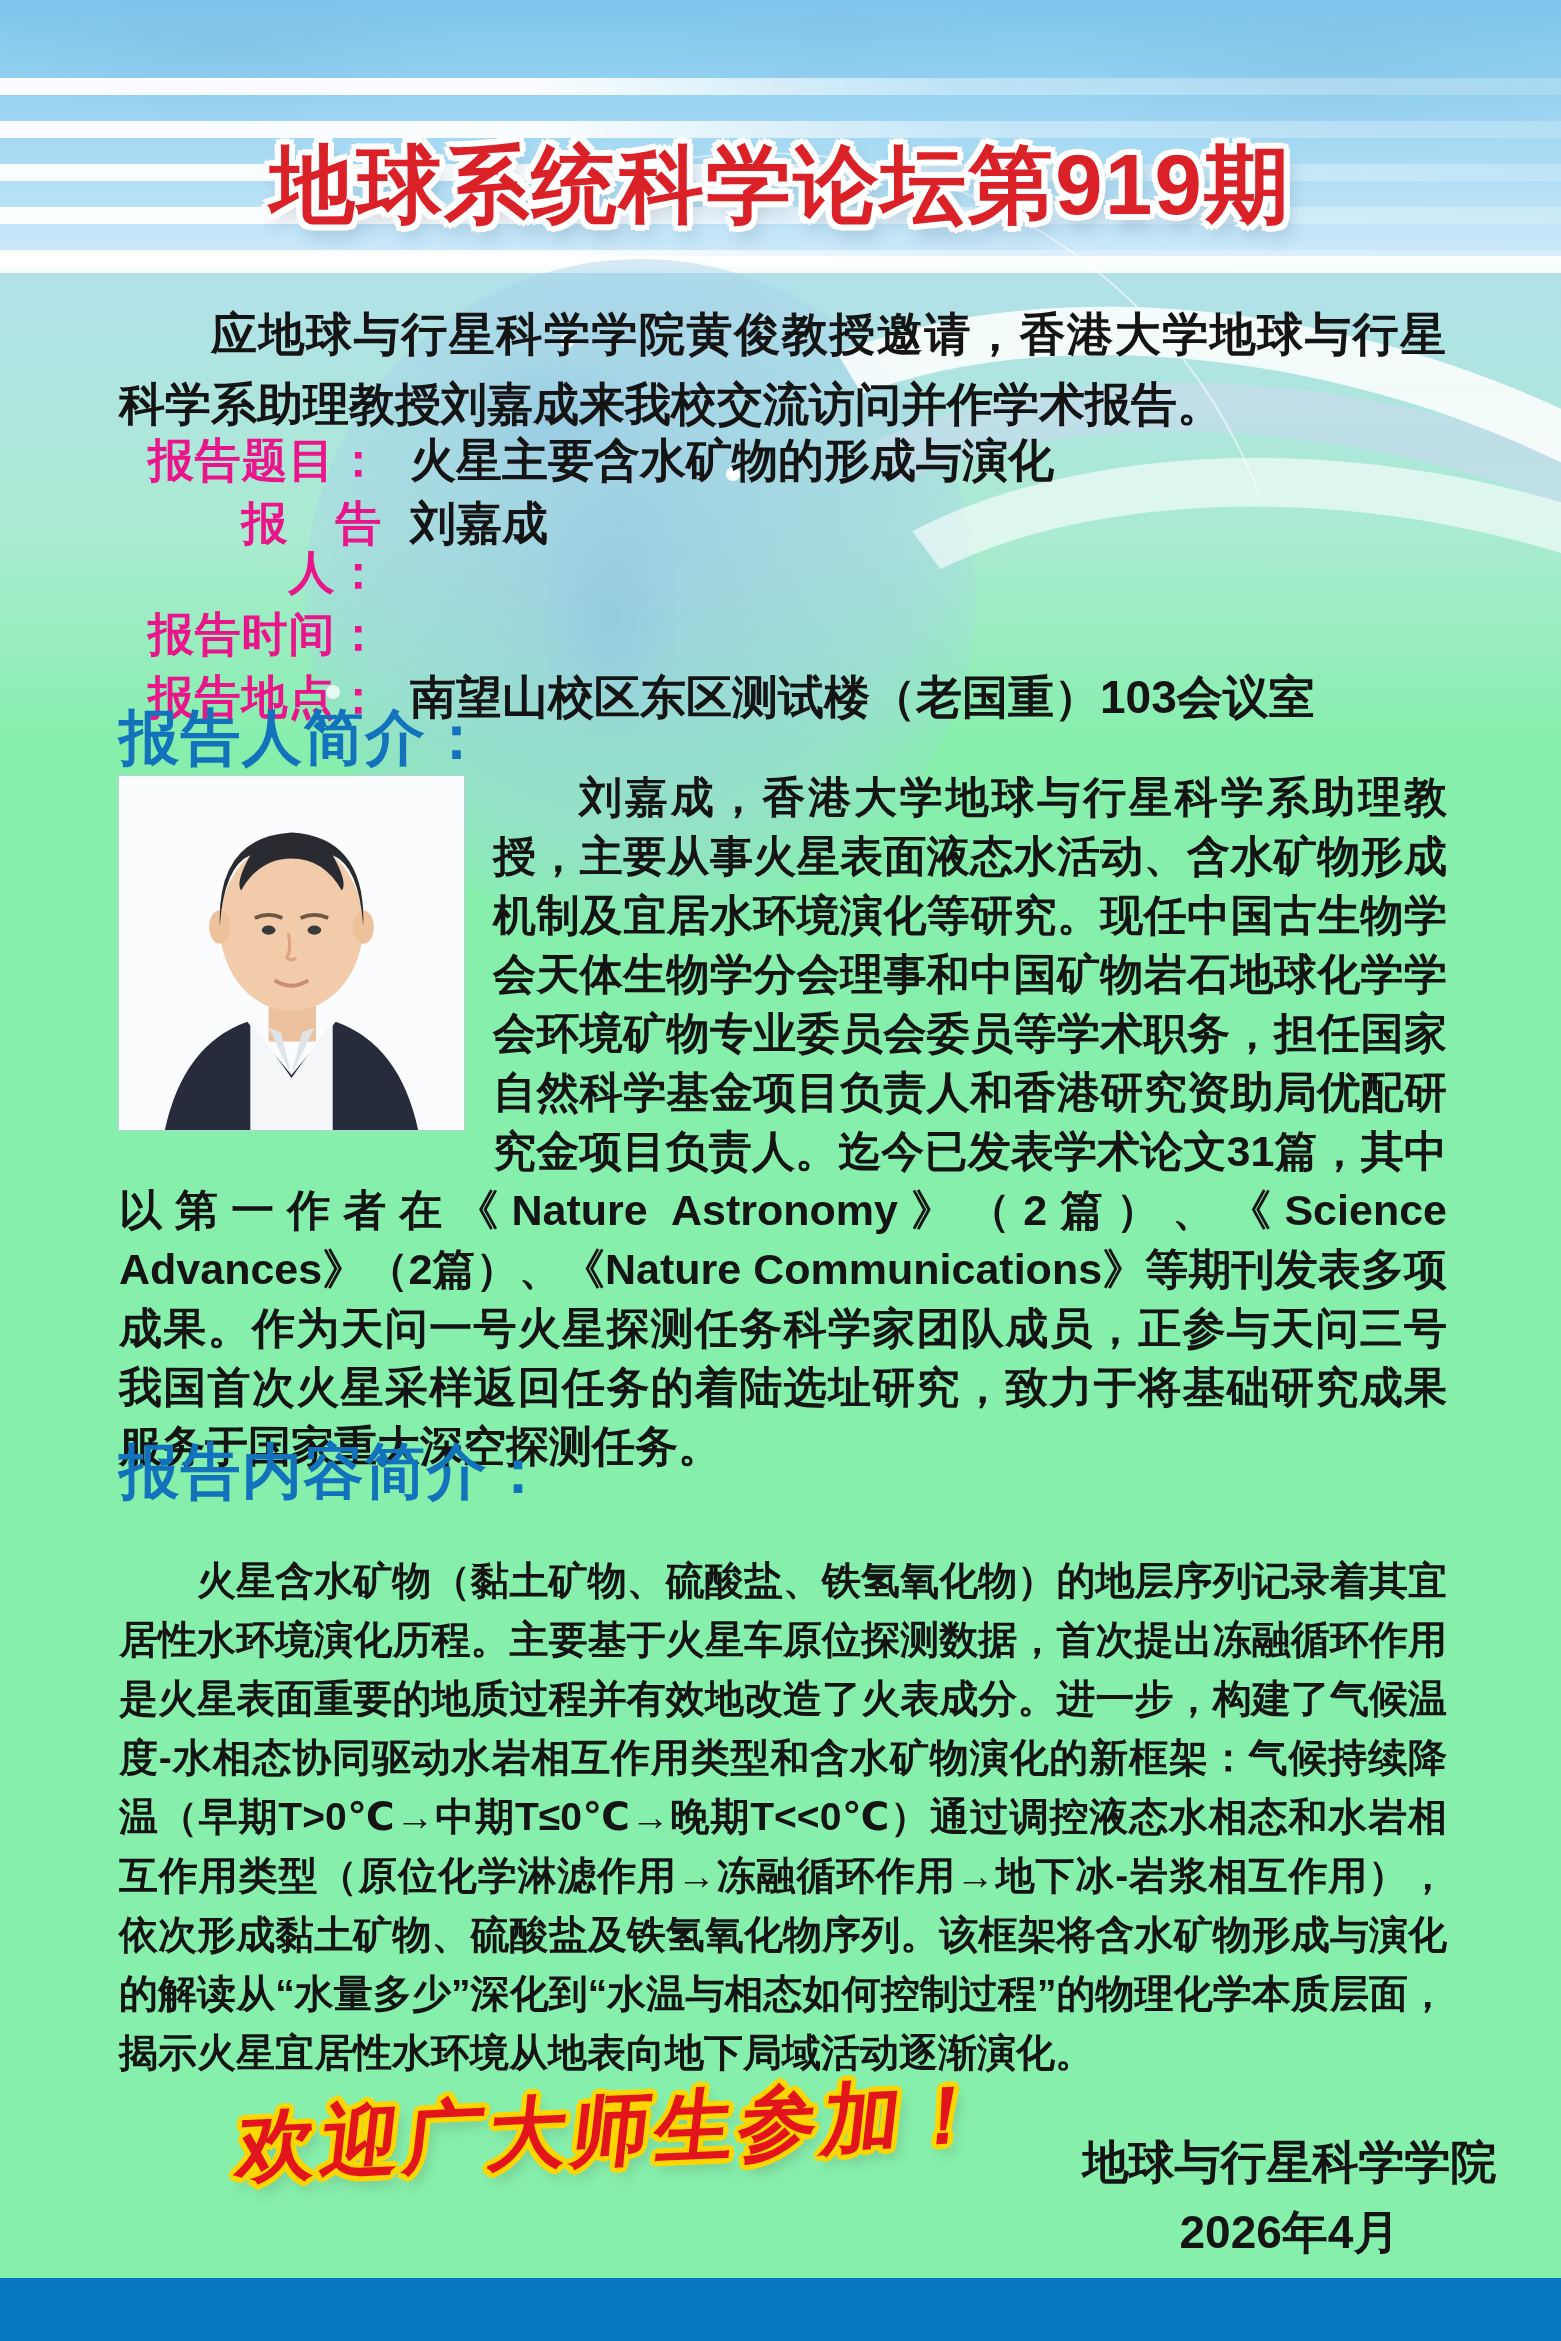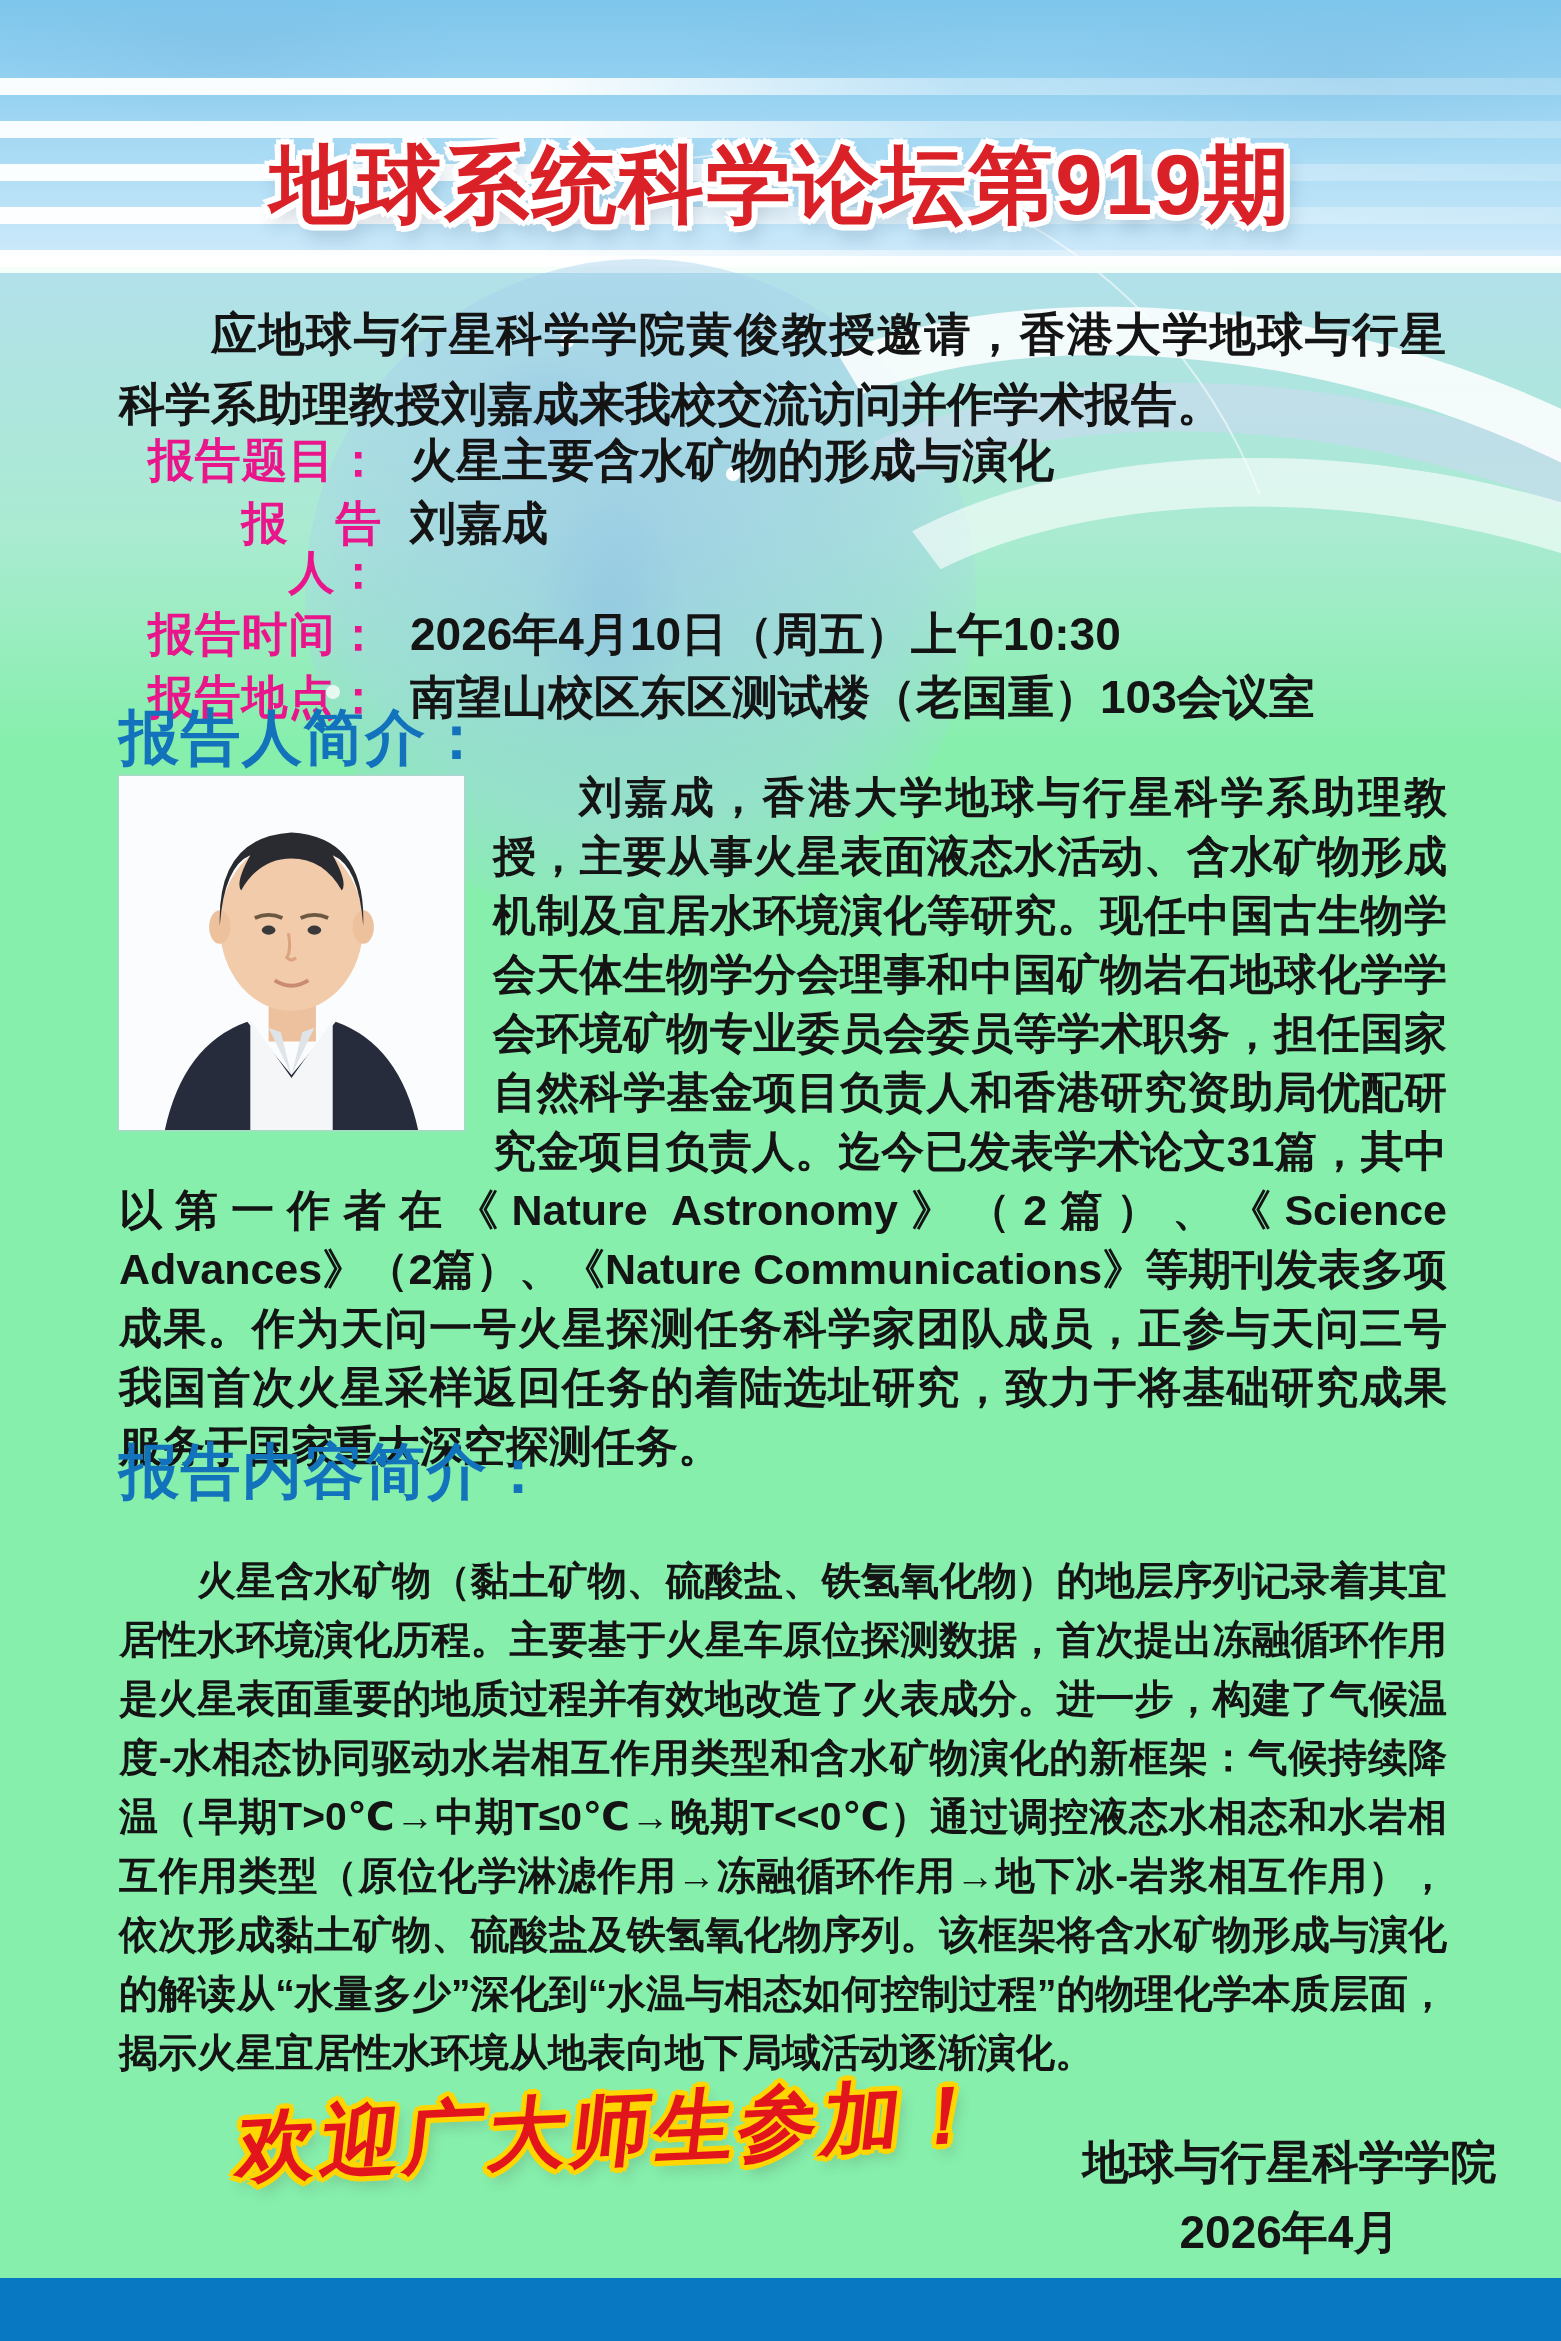--- a/index.html
+++ b/index.html
@@ -163,21 +163,20 @@
     <div class="drow">
       <span class="dlbl" style="color: rgb(233, 22, 139);">报告题目：</span>
       <span class="dval">火星主要含水矿物的形成与演化</span>
     </div>
     <div class="drow">
       <span class="dlbl" style="color: rgb(233, 22, 139);">报　告　人：</span>
       <span class="dval">刘嘉成</span>
     </div>
     <div class="drow">
       <span class="dlbl" style="color: rgb(233, 22, 139);">报告时间：</span>
-      <span class="dval">2026年4月10日（周五）上午10:30</span>
     </div>
     <div class="drow">
       <span class="dlbl" style="color: rgb(233, 22, 139);">报告地点：</span>
       <span class="dval">南望山校区东区测试楼（老国重）103会议室</span>
     </div>
   </div>
 
   <h2 class="sec bio-h" style="color: rgb(18, 114, 187);">报告人简介：</h2>
 
   <div class="bio-para">

